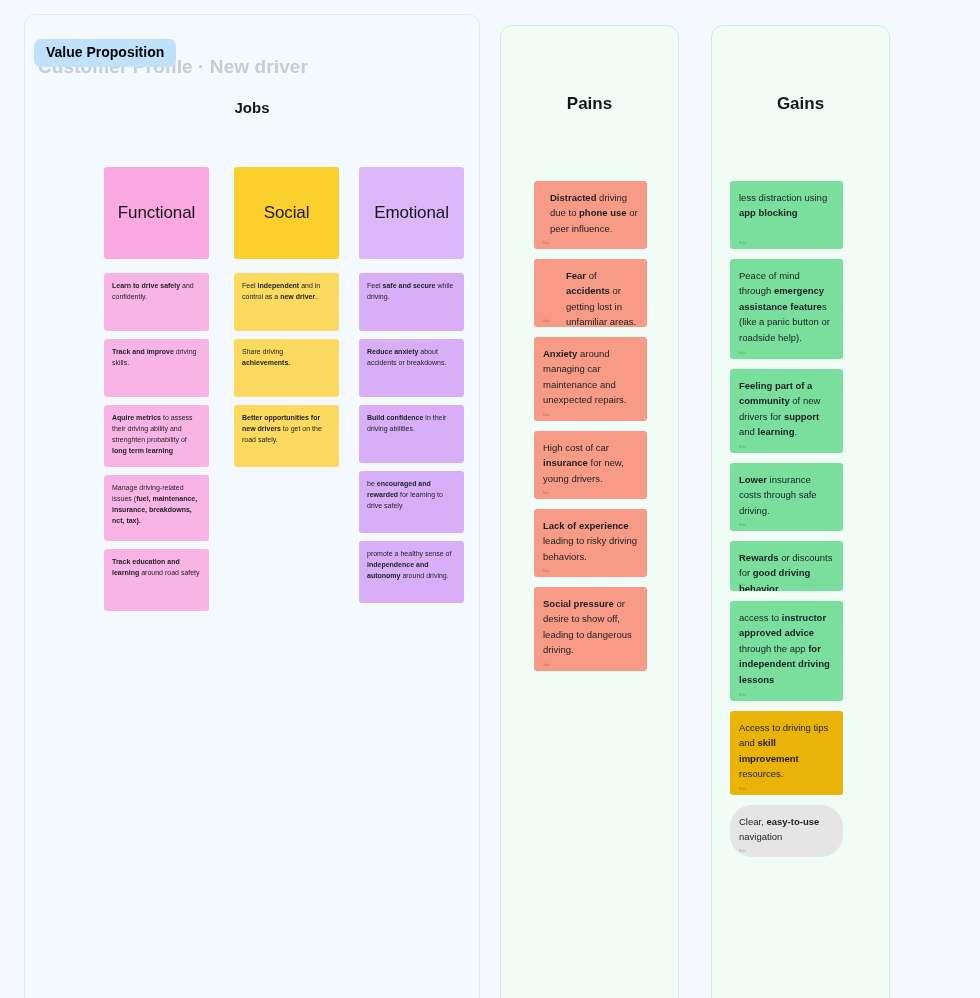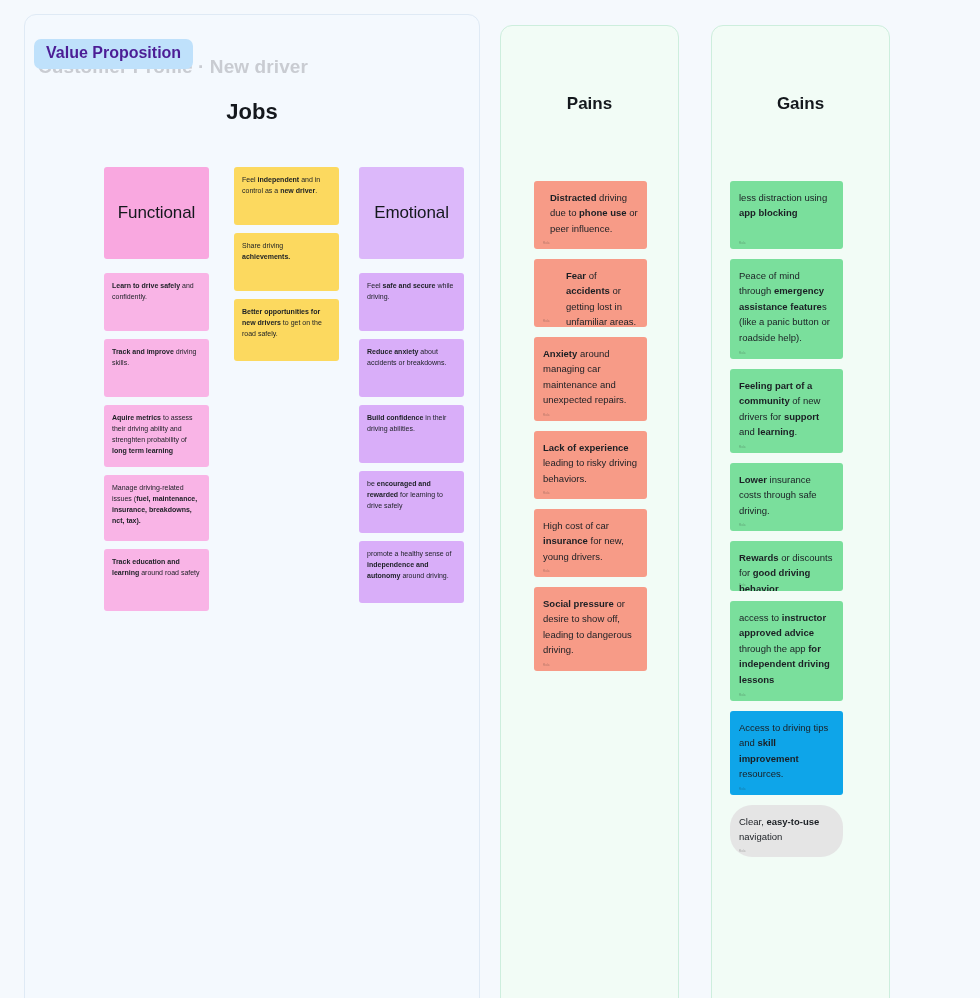--- a/index.html
+++ b/index.html
@@ -41,23 +41,23 @@
     white-space: nowrap;
     letter-spacing: 0.1px;
   }
   .vp-badge {
     position: absolute;
     left: 0px;
     top: 21px;
     background: #bfe1fb;
     border-radius: 7px;
     padding: 6px 12px 7px 12px;
-    font-size: 16px;
+    font-size: 14px;
     font-weight: bold;
-    color: #4c1d95;
+    color: #000000;
     white-space: nowrap;
     line-height: 1.05;
   }
 
   
   .panel {
     position: absolute;
     box-sizing: border-box;
     border-radius: 12px;
   }
@@ -88,21 +88,21 @@
 
   .panel-title {
     position: absolute;
     width: 100%;
     text-align: center;
     font-weight: bold;
     color: #14181d;
   }
   .panel-jobs .panel-title {
     top: 84px;
-    font-size: 22px;
+    font-size: 15px;
   }
   .panel-pains .panel-title,
   .panel-gains .panel-title {
     top: 68px;
     font-size: 17px;
   }
 
   
   .jobs-cols {
     position: absolute;
@@ -186,20 +186,21 @@
     <div class="jobs-cols" id="jobs-cols">
         <div class="job-col job-col-0">
           <div class="cat-header" style="background: rgb(249, 168, 224);">Functional</div>
           <div class="note job-note h-small" style="background: rgb(249, 180, 230);"><b>Learn to drive safely</b> and confidently.</div>
           <div class="note job-note h-med" style="background: rgb(249, 180, 230);"><b>Track and improve</b> driving skills.</div>
           <div class="note job-note h-tall" style="background: rgb(249, 180, 230);"><b>Aquire  metrics</b> to assess their driving ability and strenghten probability of <b>long term learning</b></div>
           <div class="note job-note h-xtall" style="background: rgb(249, 180, 230);">Manage driving-related issues (<b>fuel, maintenance, insurance, breakdowns, nct, tax).</b></div>
           <div class="note job-note h-tall" style="background: rgb(249, 180, 230);"><b>Track education and learning</b> around road safety</div>
         </div>
         <div class="job-col job-col-1">
+          <div class="cat-header" style="background: rgb(251, 207, 44);">Social</div>
           <div class="note job-note h-small" style="background: rgb(252, 217, 95);">Feel <b>independent</b> and in control as a <b>new driver</b>.</div>
           <div class="note job-note h-med" style="background: rgb(252, 217, 95);">Share driving <b>achievements.</b></div>
           <div class="note job-note h-tall" style="background: rgb(252, 217, 95);"><b>Better opportunities for new drivers</b> to get on the road safely.</div>
         </div>
         <div class="job-col job-col-2">
           <div class="cat-header" style="background: rgb(220, 184, 250);">Emotional</div>
           <div class="note job-note h-small" style="background: rgb(217, 174, 249);">Feel <b>safe and secure</b> while driving.</div>
           <div class="note job-note h-med" style="background: rgb(217, 174, 249);"><b>Reduce anxiety</b> about accidents or breakdowns.</div>
           <div class="note job-note h-med" style="background: rgb(217, 174, 249);"><b>Build confidence</b> in their driving abilities.</div>
           <div class="note job-note h-tall" style="background: rgb(217, 174, 249);">be <b>encouraged and rewarded</b> for learning to drive safely</div>
@@ -207,36 +208,36 @@
         </div>
       </div>
   </div>
 
   <div class="panel panel-pains">
     <div class="panel-title">Pains</div>
     <div class="pg-col" id="pains-col" style="left:33px;">
         <div class="note pg-note" style="background: rgb(247, 155, 135); height: 68px; padding-left: 16px;"><span><b>Distracted</b> driving due to <b>phone use</b> or peer influence.</span><span class="author-tag">Rola</span></div>
         <div class="note pg-note" style="background: rgb(247, 155, 135); height: 68px; padding-left: 32px;"><span><b>Fear</b> of <b>accidents</b> or getting lost in unfamiliar areas.</span><span class="author-tag">Rola</span></div>
         <div class="note pg-note" style="background: rgb(247, 155, 135); height: 84px;"><span><b>Anxiety</b> around managing car maintenance and unexpected repairs.</span><span class="author-tag">Rola</span></div>
+        <div class="note pg-note" style="background: rgb(247, 155, 135); height: 68px;"><span>High cost of car <b>insurance</b> for new, young drivers.</span><span class="author-tag">Rola</span></div>
         <div class="note pg-note" style="background: rgb(247, 155, 135); height: 68px;"><span><b>Lack of experience</b> leading to risky driving behaviors.</span><span class="author-tag">Rola</span></div>
-        <div class="note pg-note" style="background: rgb(247, 155, 135); height: 68px;"><span>High cost of car <b>insurance</b> for new, young drivers.</span><span class="author-tag">Rola</span></div>
         <div class="note pg-note" style="background: rgb(247, 155, 135); height: 84px;"><span><b>Social pressure</b> or desire to show off, leading to dangerous driving.</span><span class="author-tag">Rola</span></div>
       </div>
   </div>
 
   <div class="panel panel-gains">
     <div class="panel-title">Gains</div>
     <div class="pg-col" id="gains-col" style="left:18px;">
         <div class="note pg-note" style="background: rgb(122, 223, 156); height: 68px;"><span>less distraction using <b>app blocking</b></span><span class="author-tag">Rola</span></div>
         <div class="note pg-note" style="background: rgb(122, 223, 156); height: 100px;"><span>Peace of mind through <b>emergency assistance feature</b>s (like a panic button or roadside help).</span><span class="author-tag">Rola</span></div>
         <div class="note pg-note" style="background: rgb(122, 223, 156); height: 84px;"><span><b>Feeling part of a community</b> of new drivers for <b>support</b> and <b>learning</b>.</span><span class="author-tag">Rola</span></div>
         <div class="note pg-note" style="background: rgb(122, 223, 156); height: 68px;"><span><b>Lower</b> insurance costs through safe driving.</span><span class="author-tag">Rola</span></div>
         <div class="note pg-note" style="background: rgb(122, 223, 156); height: 50px;"><span><b>Rewards</b> or discounts for <b>good driving behavior</b>.</span><span class="author-tag">Rola</span></div>
         <div class="note pg-note" style="background: rgb(122, 223, 156); height: 100px;"><span>access to <b>instructor approved advice</b> through the app <b>for independent driving lessons</b></span><span class="author-tag">Rola</span></div>
-        <div class="note pg-note" style="background: #0ea5e9; height: 84px;"><span>Access to driving tips and <b>skill improvement</b> resources.</span><span class="author-tag">Rola</span></div>
+        <div class="note pg-note" style="background: #eab308; height: 84px;"><span>Access to driving tips and <b>skill improvement</b> resources.</span><span class="author-tag">Rola</span></div>
         <div class="note pg-note" style="background: #e5e5e5; height: 52px; border-radius: 22px;"><span>Clear, <b>easy-to-use</b> navigation</span><span class="author-tag">Rola</span></div>
       </div>
   </div>
 
   <div class="header-zone">
     <div class="ghost-title">Customer Profile · New driver</div>
     <div class="vp-badge">Value Proposition</div>
   </div>
 
 </div>

